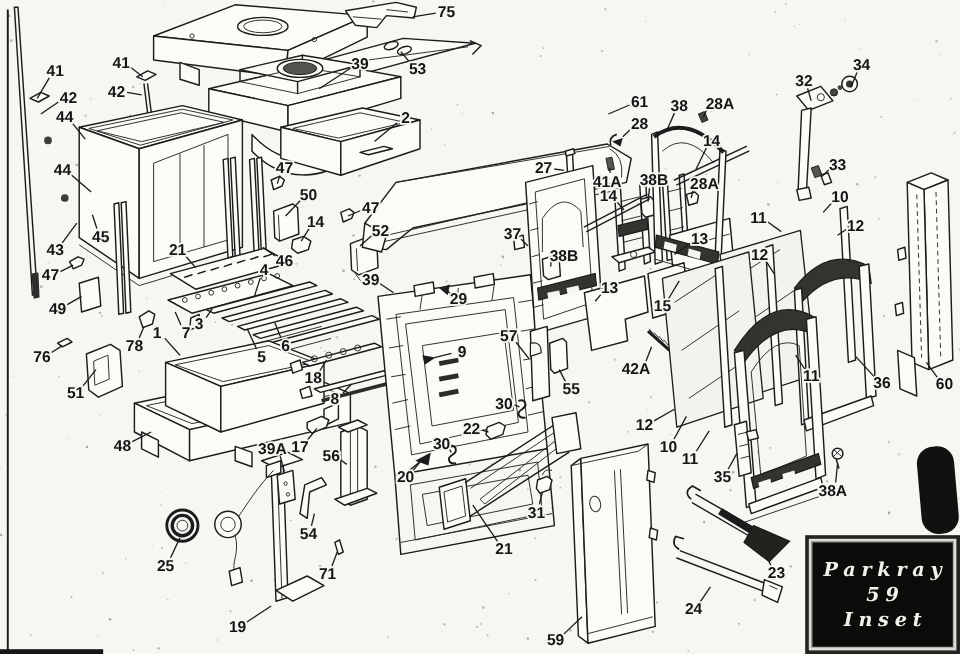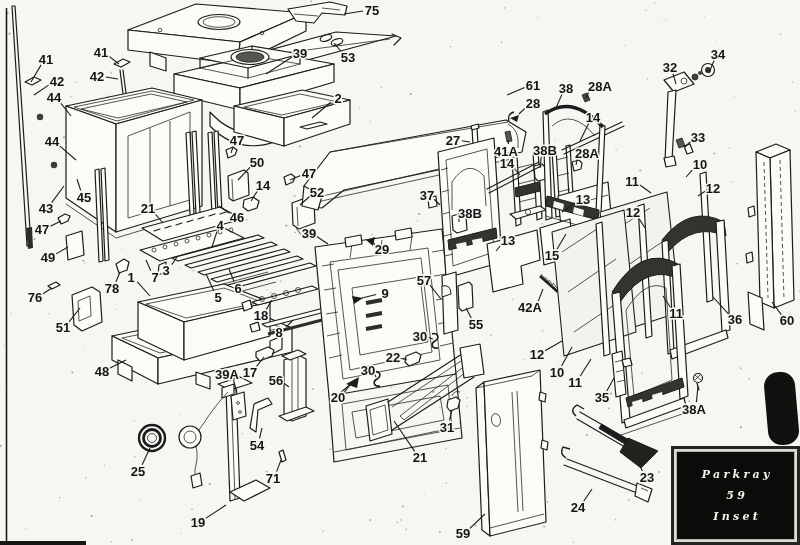--- a/index.html
+++ b/index.html
@@ -12,21 +12,21 @@
   .wh2{fill:#f3f3ee;stroke:#1c1c1c;stroke-width:1.1;stroke-linejoin:round;}
   .dk{fill:#333330;stroke:#1c1c1c;stroke-width:1;}
   .blk{fill:#161614;stroke:none;}
   .callout{font:700 13px "Liberation Sans",sans-serif;fill:#141414;text-anchor:middle;paint-order:stroke;stroke:#f6f6f2;stroke-width:3px;}
   .leader{stroke:#1c1c1c;stroke-width:1.1;}
   .plate{position:absolute;left:671px;top:446px;width:129px;height:99px;box-sizing:border-box;
          border:3px solid #242422;background:#dcdcd6;padding:2px;}
   .plate-inner{width:100%;height:100%;box-sizing:border-box;background:#0b0b09;border:1px solid #b5b5ae;
                display:flex;flex-direction:column;justify-content:center;align-items:center;gap:0;}
   .plate-line{font-family:"DejaVu Serif",serif;font-style:italic;font-weight:600;color:#f2f2ea;
-              font-size:11px;line-height:21px;letter-spacing:0.30em;text-indent:0.30em;white-space:nowrap;}
+              font-size:16px;line-height:21px;letter-spacing:0.30em;text-indent:0.30em;white-space:nowrap;}
 </style>
 </head>
 <body>
 
 <div class="stage">
 
   <svg id="illustration" width="800" height="545" viewBox="0 0 800 545">
     <g id="noise">
         <circle cx="9.4" cy="33.8" r="1.18" fill="#6f6f68" opacity="0.49"></circle>
         <circle cx="417.2" cy="221.0" r="0.77" fill="#6f6f68" opacity="0.33"></circle>

